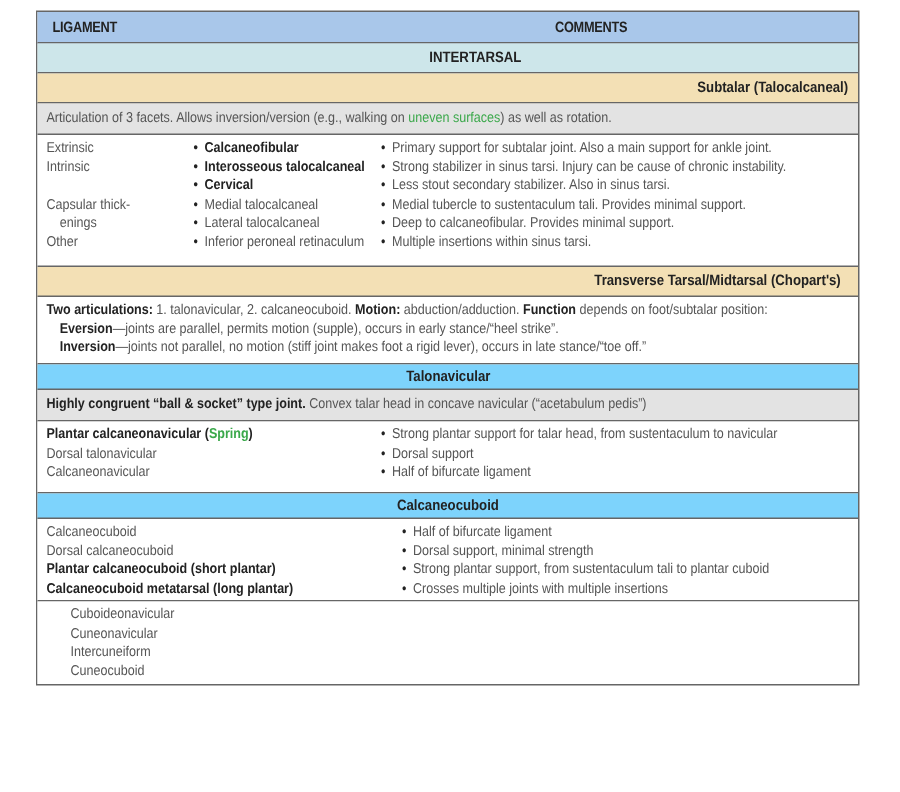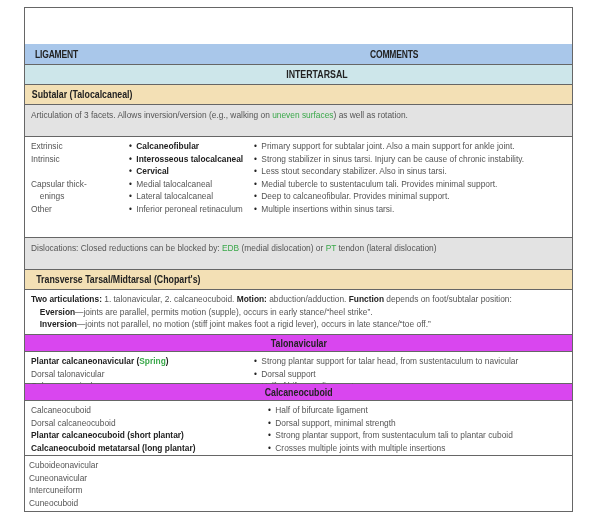--- a/index.html
+++ b/index.html
@@ -3,30 +3,30 @@
 <meta charset="utf-8">
 <style>
   html, body { margin: 0; padding: 0; background: #ffffff; }
   body { width: 600px; height: 528px; position: relative; overflow: hidden;
          font-family: "Liberation Sans", sans-serif; color: #555; }
   .table { position: absolute; left: 24px; top: 7px; width: 549px;
            border: 1px solid #666; border-bottom-width: 1px; box-sizing: border-box; }
   .row { border-bottom: 1px solid #666; box-sizing: border-box; position: relative; }
   .row:last-child { border-bottom: none; }
   .hdr { background: #a9c7ea; height: 21px; font-weight: bold; color: #222;
-         font-size: 10px; letter-spacing: -0.2px; margin-top: 36px; }
+         font-size: 10px; letter-spacing: -0.2px; }
   .hdr .c1 { position: absolute; left: 10px; top: 5px; transform: scaleX(0.85); transform-origin: left; }
   .hdr .c2 { position: absolute; left: 345px; top: 5px; transform: scaleX(0.85); transform-origin: left; }
   .sec { background: #cde6ea; height: 20px; text-align: center; font-weight: bold; color: #222;
          font-size: 10px; line-height: 20px; padding-left: 37px; }
-  .sub-orange { background: #f3e0b5; height: 20px; text-align: left; font-weight: bold; color: #222;
+  .sub-orange { background: #f3e0b5; height: 20px; text-align: right; font-weight: bold; color: #222;
          font-size: 10px; line-height: 20px; }
-  .sub-yellow { background: #d946ef; height: 17px; text-align: center; font-weight: bold; color: #222;
+  .sub-yellow { background: #7dd3fc; height: 17px; text-align: center; font-weight: bold; color: #222;
          font-size: 10px; line-height: 17px; }
-  .gray { background: #e3e3e3; font-size: 9.5px; padding: 0 6px; line-height: 19px; height: 32px; color: #555; }
+  .gray { background: #e3e3e3; font-size: 9.5px; padding: 0 6px; line-height: 19px; height: 21px; color: #555; }
   .white { background: #fff; font-size: 9.5px; color: #555; }
   .grn { color: #3aa84a; }
   .b { font-weight: bold; color: #222; }
   .cond { display: inline-block; transform: scaleX(0.88); transform-origin: left; white-space: nowrap; }
   .list { position: relative; }
   .col { position: absolute; top: 3px; line-height: 12.5px; white-space: nowrap; }
   .bul::before { content: "\2022"; color: #222; margin-right: 5px; }
   .para { padding: 3px 6px; line-height: 12.5px; }
   .ind { padding-left: 10px; }
 </style>
@@ -47,21 +47,21 @@
   <div class="row sub-orange">
     <span class="cond" style="transform-origin:center">Subtalar (Talocalcaneal)</span>
   </div>
 
   <div class="row gray">
     <span class="cond">
       <span>Articulation of 3 facets. Allows inversion/version (e.g., walking on </span><span class="grn">uneven surfaces</span><span>) as well as rotation.</span>
     </span>
   </div>
 
-  <div class="row white list" style="height:101px">
+  <div class="row white list" style="height:88px">
     <div class="col" style="left:6px">
       <div class="cond">Extrinsic</div>
         <br>
       <div class="cond">Intrinsic</div>
         <br>
       <div class="cond">&nbsp;</div>
         <br>
       <div class="cond">Capsular thick-</div>
         <br>
       <div class="cond ind">enings</div>
@@ -89,46 +89,44 @@
       <div class="cond bul">Less stout secondary stabilizer. Also in sinus tarsi.</div>
         <br>
       <div class="cond bul">Medial tubercle to sustentaculum tali. Provides minimal support.</div>
         <br>
       <div class="cond bul">Deep to calcaneofibular. Provides minimal support.</div>
         <br>
       <div class="cond bul">Multiple insertions within sinus tarsi.</div>
     </div>
   </div>
 
-  <div class="row gray">
-    <span class="cond">
-      <span>Dislocations: Closed reductions can be blocked by: </span><span class="grn">EDB</span><span> (medial dislocation) or </span><span class="grn">PT</span><span> tendon (lateral dislocation)</span>
-    </span>
-  </div>
 
   <div class="row sub-orange">
     <span class="cond" style="transform-origin:center">Transverse Tarsal/Midtarsal (Chopart's)</span>
   </div>
 
   <div class="row white" style="height:45px">
     <div class="para">
       <div class="cond"><span class="b">Two articulations:</span><span> 1. talonavicular, 2. calcaneocuboid. </span><span class="b">Motion:</span><span> abduction/adduction. </span><span class="b">Function</span><span> depends on foot/subtalar position:</span></div>
         <br>
       <div class="cond ind"><span class="b">Eversion</span><span>—joints are parallel, permits motion (supple), occurs in early stance/“heel strike”.</span></div>
         <br>
       <div class="cond ind"><span class="b">Inversion</span><span>—joints not parallel, no motion (stiff joint makes foot a rigid lever), occurs in late stance/“toe off.”</span></div>
     </div>
   </div>
 
   <div class="row sub-yellow">
     <span class="cond" style="transform-origin:center">Talonavicular</span>
   </div>
 
+  <div class="row gray">
+    <span class="cond"><span class="b">Highly congruent “ball &amp; socket” type joint.</span><span> Convex talar head in concave navicular (“acetabulum pedis”)</span></span>
+  </div>
 
-  <div class="row white list" style="height:32px">
+  <div class="row white list" style="height:48px">
     <div class="col" style="left:6px">
       <div class="cond b"><span>Plantar calcaneonavicular (</span><span class="grn">Spring</span><span>)</span></div>
         <br>
       <div class="cond">Dorsal talonavicular</div>
         <br>
       <div class="cond">Calcaneonavicular</div>
     </div>
     <div class="col" style="left:229px">
       <div class="cond bul">Strong plantar support for talar head, from sustentaculum to navicular</div>
         <br>
@@ -160,21 +158,21 @@
       <div class="cond bul">Strong plantar support, from sustentaculum tali to plantar cuboid</div>
         <br>
       <div class="cond bul">Crosses multiple joints with multiple insertions</div>
     </div>
   </div>
 
 
 
 
   <div class="row white list" style="height:55px">
-    <div class="col" style="left:4px">
+    <div class="col" style="left:22px">
       <div class="cond">Cuboideonavicular</div>
         <br>
       <div class="cond">Cuneonavicular</div>
         <br>
       <div class="cond">Intercuneiform</div>
         <br>
       <div class="cond">Cuneocuboid</div>
     </div>
   </div>
 

